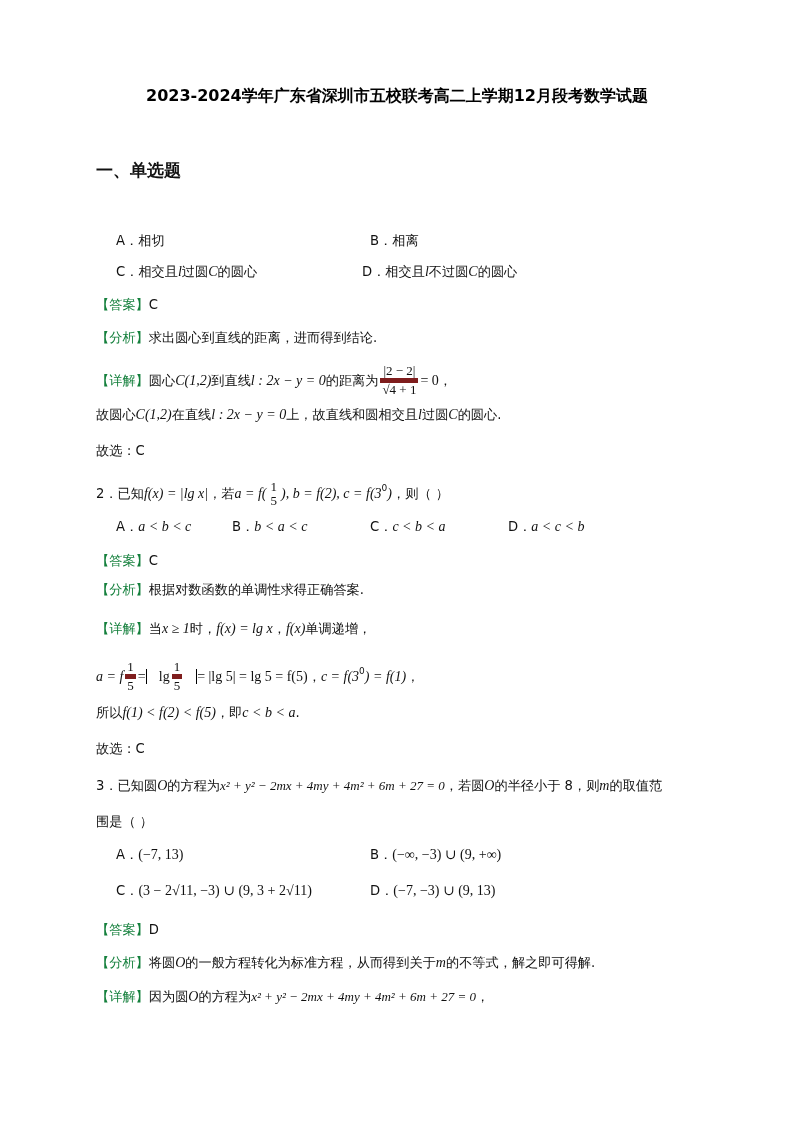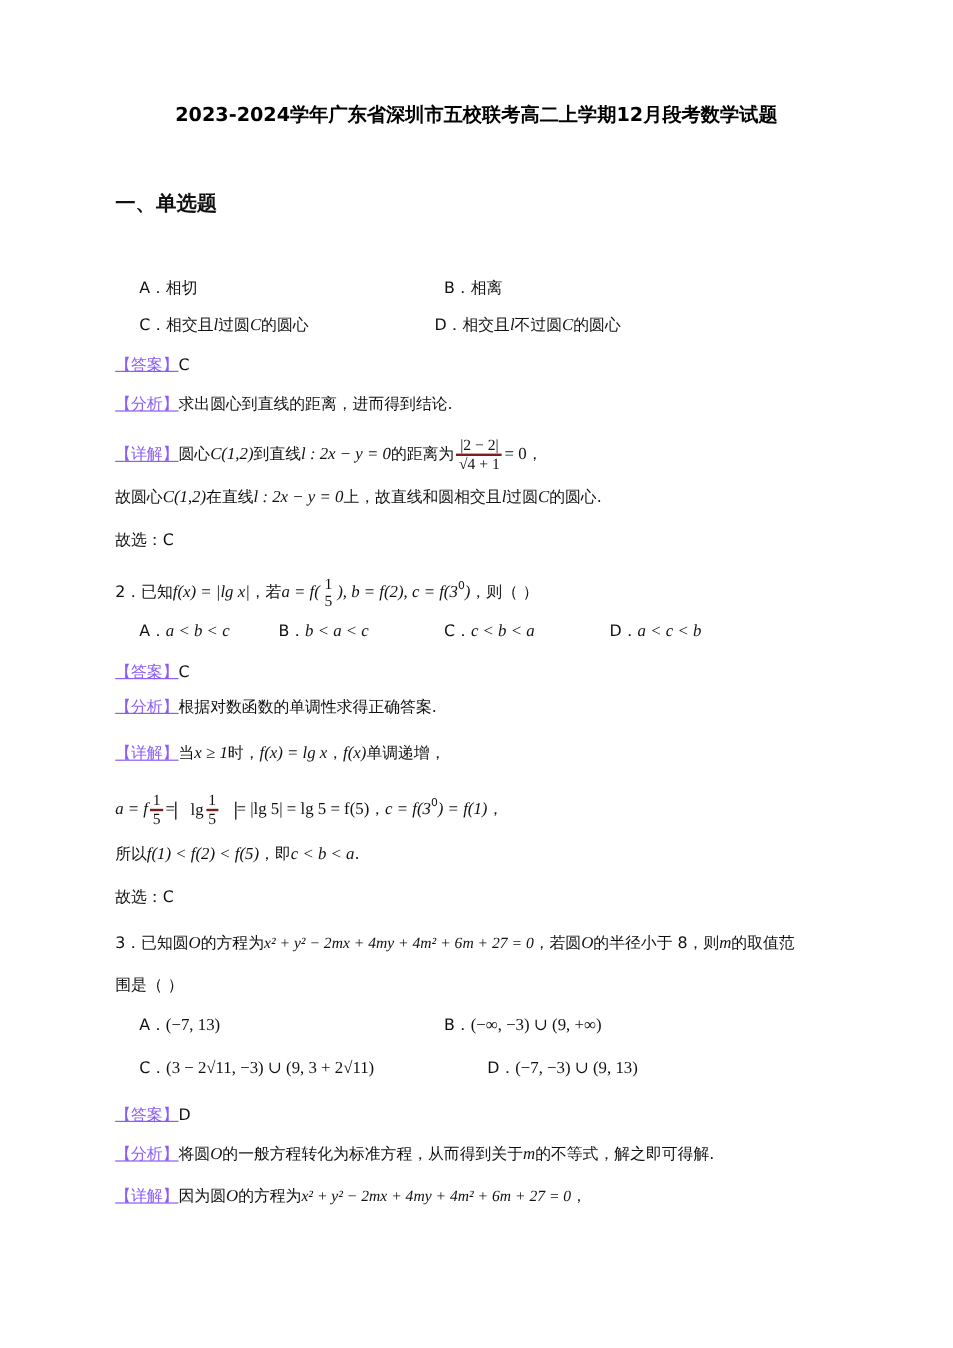--- a/index.html
+++ b/index.html
@@ -5,27 +5,27 @@
   html, body { margin: 0; padding: 0; background: #ffffff; }
   body { width: 794px; height: 1123px; position: relative; overflow: hidden;
          font-family: "DejaVu Sans", "Liberation Sans", sans-serif; color: #111; }
   .page { position: absolute; left: 0; top: 0; width: 794px; height: 1123px; }
   .title { position: absolute; left: 0; width: 794px; top: 86px; text-align: center;
            font-family: "DejaVu Sans", sans-serif; font-weight: bold; font-size: 16px;
            letter-spacing: 0px; color: #000; }
   .line { position: absolute; left: 96px; font-size: 13.2px; white-space: nowrap; line-height: 20px; }
   .opt { position: absolute; font-size: 13.2px; white-space: nowrap; line-height: 20px; }
   .section { font-weight: bold; font-size: 17px; }
-  .tag { color: #8b5cf6; text-decoration: underline; }
+  .tag { color: #15803d; }
   .m { font-family: "Liberation Serif", "DejaVu Serif", serif; font-style: italic; font-size: 14px; }
   .mr { font-family: "Liberation Serif", "DejaVu Serif", serif; font-size: 14px; }
   .frac { display: inline-block; vertical-align: middle; text-align: center;
           font-family: "Liberation Serif", serif; font-size: 13px; line-height: 14px; margin: 0 2px; }
   .frac .num { display: block; padding: 0 2px; }
-  .frac .den { display: block; border-top: 2px solid #7f1d1d; padding: 0 2px; }
+  .frac .den { display: block; border-top: 5px solid #7f1d1d; padding: 0 2px; }
   .abs { border-left: 1px solid #000; border-right: 1px solid #000; padding: 0 12px; }
   sup { font-size: 9px; vertical-align: 7px; line-height: 0; }
 </style>
 </head>
 <body>
 
 <div class="page">
 
   <div class="title">2023-2024学年广东省深圳市五校联考高二上学期12月段考数学试题</div>
 
@@ -103,21 +103,21 @@
 
   <div class="opt" style="left:116px; top:845px;">
     <span>A．</span><span class="mr">(−7, 13)</span>
   </div>
   <div class="opt" style="left:370px; top:845px;">
     <span>B．</span><span class="mr">(−∞, −3) ∪ (9, +∞)</span>
   </div>
   <div class="opt" style="left:116px; top:881px;">
     <span>C．</span><span class="mr">(3 − 2√11, −3) ∪ (9, 3 + 2√11)</span>
   </div>
-  <div class="opt" style="left:370px; top:881px;margin-left:36px;">
+  <div class="opt" style="left:370px; top:881px;">
     <span>D．</span><span class="mr">(−7, −3) ∪ (9, 13)</span>
   </div>
 
   <div class="line" style="top:920px;">
     <span class="tag">【答案】</span><span>D</span>
   </div>
   <div class="line" style="top:953px;">
     <span class="tag">【分析】</span><span>将圆</span><span class="m">O</span><span>的一般方程转化为标准方程，从而得到关于</span><span class="m">m</span><span>的不等式，解之即可得解.</span>
   </div>
   <div class="line" style="top:987px;">

